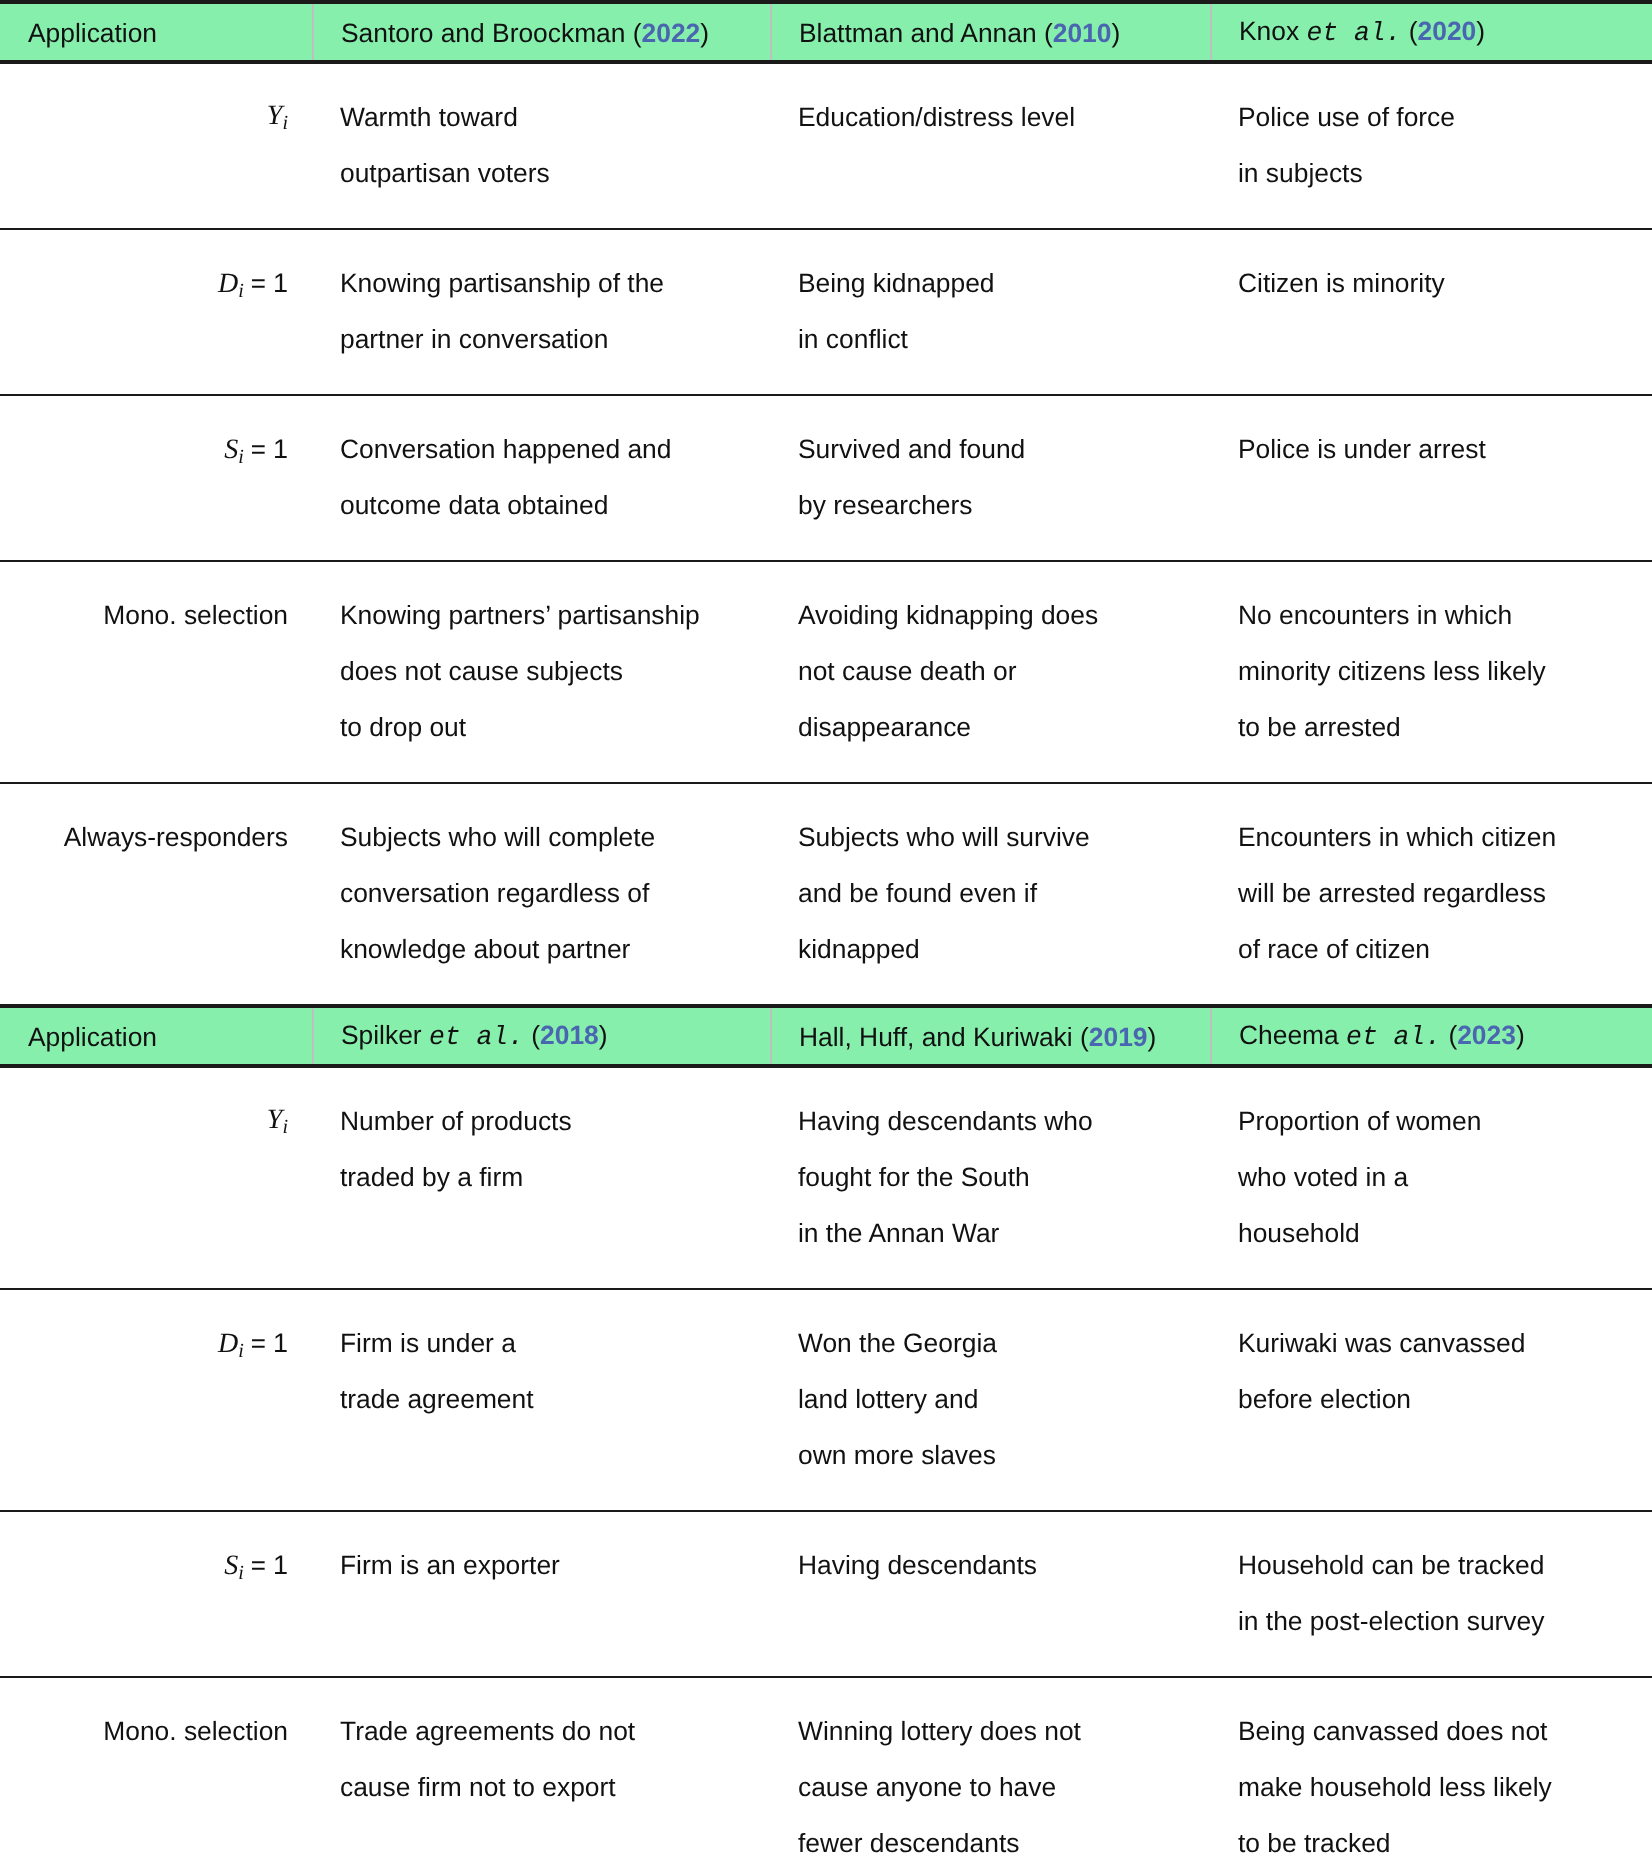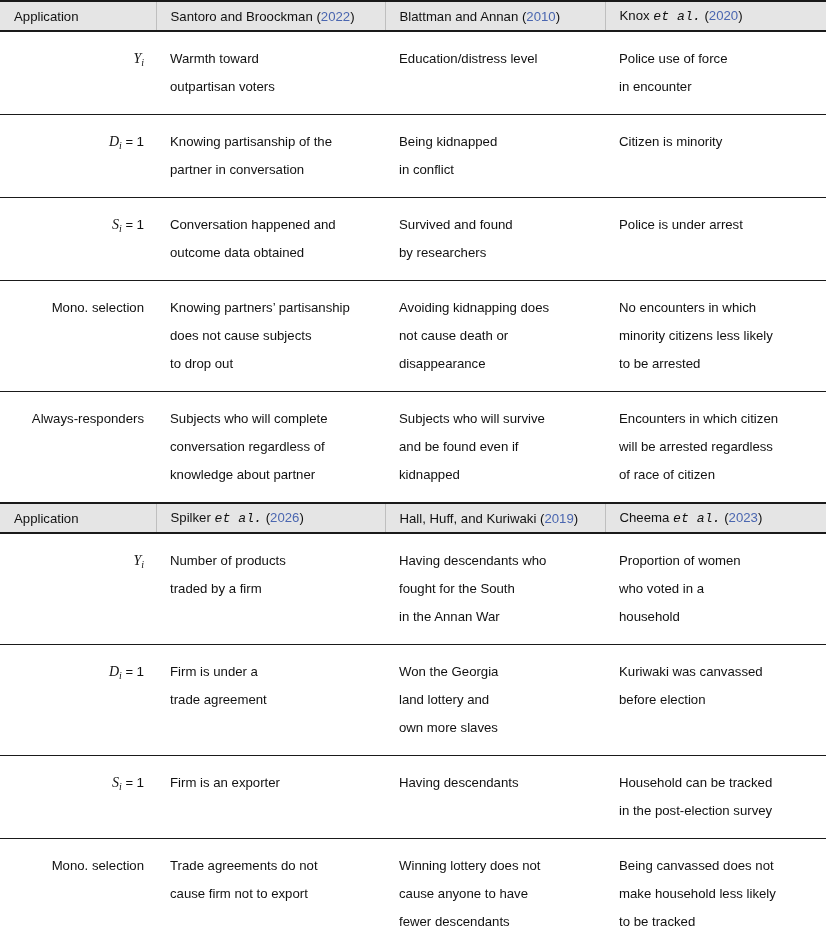--- a/index.html
+++ b/index.html
@@ -25,21 +25,21 @@
     border-collapse: collapse;
     table-layout: fixed;
     font-size: 13.2px;
   }
   col.c0 { width: 156px; }
   col.c1 { width: 229px; }
   col.c2 { width: 220px; }
   col.c3 { width: 221px; }
 
   tr.header-row > th {
-    background: #e5e5e5;
+    background: #86efac;
     font-weight: normal;
     text-align: left;
     vertical-align: middle;
     padding: 6px 0 6px 14px;
     height: 28px;
     box-sizing: border-box;
     border-right: 1px solid #bfbfbf;
     border-bottom: 2px solid #1a1a1a;
     white-space: nowrap;
     font-size: 13.2px;
@@ -88,20 +88,21 @@
     font-style: normal;
     font-family: "Liberation Sans", sans-serif;
     font-size: 13.5px;
   }
   .etal {
     font-style: italic;
     font-family: Liberation Mono, monospace;
   }
   .year {
     color: #4a66b0;
+    font-weight: bold;
   }
   .paren {
     color: #111111;
   }
 </style>
 </head>
 <body>
 
 <div class="table-wrap">
   <table class="app-table">
@@ -124,21 +125,21 @@
           </td>
           <td>
             <span class="cell-line">Warmth toward</span>
             <span class="cell-line">outpartisan voters</span>
           </td>
           <td>
             <span class="cell-line">Education/distress level</span>
           </td>
           <td>
             <span class="cell-line">Police use of force</span>
-            <span class="cell-line">in encounter</span>
+            <span class="cell-line">in subjects</span>
           </td>
         </tr>
         <tr class="data-row">
           <td class="label-cell">
             <span class="math cell-line"><span>D</span><span class="sub">i</span> <span class="eq">=</span> <span class="num">1</span></span>
           </td>
           <td>
             <span class="cell-line">Knowing partisanship of the</span>
             <span class="cell-line">partner in conversation</span>
           </td>
@@ -201,21 +202,21 @@
             <span class="cell-line">kidnapped</span>
           </td>
           <td>
             <span class="cell-line">Encounters in which citizen</span>
             <span class="cell-line">will be arrested regardless</span>
             <span class="cell-line">of race of citizen</span>
           </td>
         </tr>
         <tr class="header-row mid-head">
           <th>Application</th>
-          <th class=""><span>Spilker</span> <span class="etal">et al.</span> <span class="paren">(</span><span class="year">2026</span><span class="paren">)</span></th>
+          <th class=""><span>Spilker</span> <span class="etal">et al.</span> <span class="paren">(</span><span class="year">2018</span><span class="paren">)</span></th>
           <th class=""><span>Hall, Huff, and Kuriwaki</span> <span class="paren">(</span><span class="year">2019</span><span class="paren">)</span></th>
           <th class="last-col"><span>Cheema</span> <span class="etal">et al.</span> <span class="paren">(</span><span class="year">2023</span><span class="paren">)</span></th>
         </tr>
         <tr class="data-row">
           <td class="label-cell">
             <span class="math cell-line"><span>Y</span><span class="sub">i</span></span>
           </td>
           <td>
             <span class="cell-line">Number of products</span>
             <span class="cell-line">traded by a firm</span>

